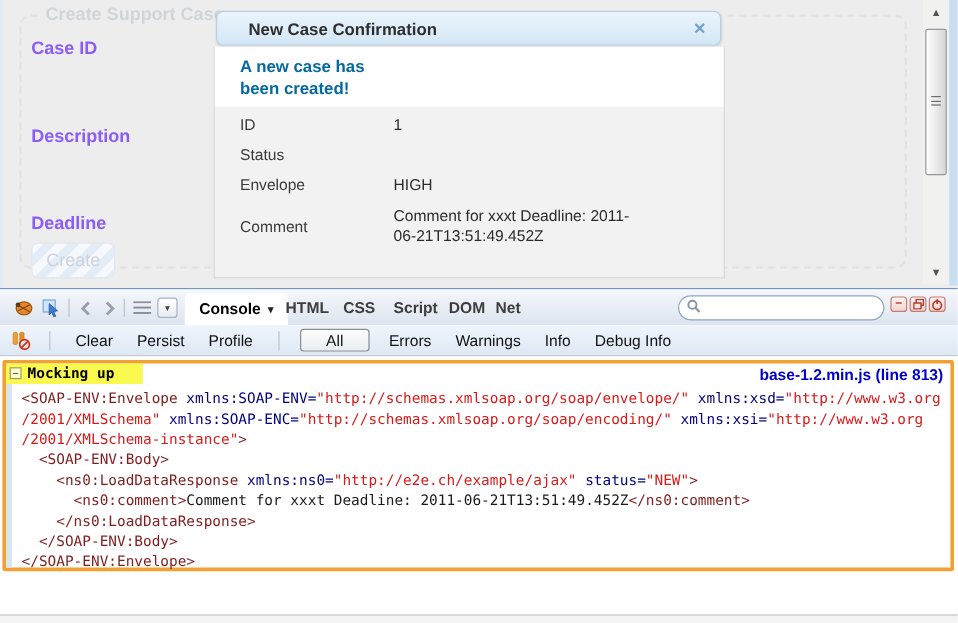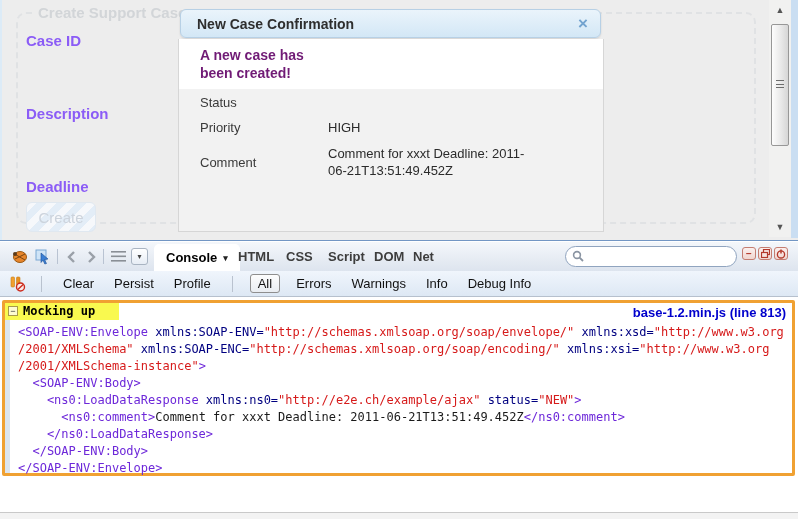--- a/index.html
+++ b/index.html
@@ -31,28 +31,28 @@
   .sb-thumb { position:absolute; left:2px; top:24px; width:18px; height:122px;
     background:linear-gradient(to right,#fdfdfd,#e9e9e9 55%,#d6d6d6); border:1px solid #979797; border-radius:2px; }
   .sb-grip { position:absolute; left:4px; top:55px; width:8px; height:8px;
     border-top:1px solid #6c6c6c; border-bottom:1px solid #6c6c6c; }
   .sb-grip:before { content:""; position:absolute; left:0; top:3px; width:8px; height:1px; background:#6c6c6c; }
 
   
   .dlg-header { position:absolute; left:178px; top:9px; width:421px; height:29px;
     background:linear-gradient(#eaf4fb,#d3e7f6); border:1px solid #b7d0e5; border-radius:6px;
     box-shadow:0 1px 2px rgba(0,0,0,.12); display:flex; align-items:center; }
-  .dlg-title { font-weight:bold; font-size:14px; color:#2e2e2e; padding-left:16px; }
+  .dlg-title { font-weight:bold; font-size:14px; color:#2e2e2e; padding-left:26px; }
   .dlg-close { margin-left:auto; margin-right:12px; color:#73a3cf; font-weight:bold; font-size:17px;
     line-height:1; cursor:pointer; }
   .dlg-body { position:absolute; left:176px; top:39px; width:426px; height:193px;
     background:#f2f2f2; border:1px solid #d6d6d6; border-top:none; }
   .dlg-message { position:absolute; left:0; top:0; width:100%; height:50px; background:#fff; }
   .dlg-message span { position:absolute; left:21px; top:7px; width:140px;
-    font-weight:bold; font-size:14px; line-height:18px; color:#701a75; }
+    font-weight:bold; font-size:14px; line-height:18px; color:#0369a1; }
   .dlg-rows { position:absolute; left:21px; top:56px; width:390px; }
   .dlg-row { display:flex; margin-bottom:9px; align-items:center; min-height:14px; }
   .dlg-row .lbl { width:128px; font-size:13px; color:#3a3a3a; }
   .dlg-row .val { width:208px; font-size:13px; color:#2b2b2b; line-height:17px; }
 
   
   .firebug { position:absolute; left:0; top:240px; width:798px; height:279px; background:#fff; border-top:1px solid #7296c4; }
 
   .fb-tabbar { position:absolute; left:0; top:1px; width:798px; height:29px;
     background:linear-gradient(#f4f7fb,#dde4ee); }
@@ -72,37 +72,37 @@
   .fb-winbtn { position:absolute; top:5px; width:14px; height:13px; border:1px solid #c47d71; border-radius:3px;
     background:linear-gradient(#fbf0ee,#f0d6d0); color:#b3382b; font-size:10px; font-weight:bold;
     display:flex; align-items:center; justify-content:center; cursor:pointer; }
   .wb-min{left:742px;} .wb-detach{left:758px;} .wb-off{left:774px;}
 
   .fb-toolbar { position:absolute; left:0; top:30px; width:798px; height:26px;
     background:linear-gradient(#f0f5fc,#dde8f4); border-bottom:1px solid #b6c0cd;
     display:flex; align-items:center; padding-left:8px; }
   .tb-sep { width:1px; height:16px; background:#b9c2cf; margin:0 11px; }
   .tb-btn { font-size:13px; color:#111; margin:0 10px; cursor:pointer; white-space:nowrap; }
-  .tb-btn.active { border:1px solid #8e8e8e; border-radius:3px; padding:1px 7px; margin:0 6px;
+  .tb-btn.active { border:1px solid #8e8e8e; border-radius:3px; padding:1px 21px; margin:0 6px;
     background:linear-gradient(#fdfdfd,#e9edf2); }
   .break-icon { position:relative; width:18px; height:17px; margin-right:4px; }
 
   .fb-log { position:absolute; left:0; top:56px; width:798px; height:216px; background:#fff; }
   .log-group { position:absolute; left:2px; top:3px; width:793px; height:176px;
     border:3px solid #f0a132; border-radius:2px; background:#fff; }
   .log-gutter { position:absolute; left:0; top:0; bottom:0; width:5px; background:#dce5ef; }
   .log-yellow { position:absolute; left:0; top:0; width:114px; height:17px; background:#f9f94f; }
   .log-toggle { position:absolute; left:3px; top:3px; width:10px; height:10px; border:1px solid #a89a4a;
     background:#fdfbd0; color:#333; font-size:9px; line-height:8px; text-align:center; cursor:pointer; }
   .log-title { position:absolute; left:18px; top:1px; font-family:"DejaVu Sans Mono", monospace;
     font-weight:bold; font-size:12px; color:#000; }
   .log-source { position:absolute; right:6px; top:2px; font-size:13px; font-weight:bold; color:#0000cc; cursor:pointer; }
   .xml { position:absolute; left:13px; top:21px; font-family:"DejaVu Sans Mono", monospace;
     font-size:12px; line-height:17px; white-space:pre; }
-  .tok-tag{color:#6d28d9;} .tok-attr{color:#000080;} .tok-val{color:#d61a1a;} .tok-text{color:#1a1a1a;}
+  .tok-tag{color:#7f1d1d;} .tok-attr{color:#000080;} .tok-val{color:#d61a1a;} .tok-text{color:#1a1a1a;}
 
   .fb-bottombar { position:absolute; left:0; bottom:0; width:798px; height:7px;
     background:#f3f3f3; border-top:1px solid #c9c9c9; }
 </style>
 </head>
 <body>
 
 <div class="page">
 
   <div class="faded-fieldset">
@@ -116,24 +116,28 @@
   <div class="dlg-header">
     <span class="dlg-title">New Case Confirmation</span>
     <span class="dlg-close">×</span>
   </div>
   <div class="dlg-body">
     <div class="dlg-message">
       <span>A new case has been created!</span>
     </div>
     <div class="dlg-rows">
       <div class="dlg-row">
+        <span class="lbl">ID</span>
+        <span class="val">1</span>
+      </div>
+      <div class="dlg-row">
         <span class="lbl">Status</span>
       </div>
       <div class="dlg-row">
-        <span class="lbl">Priority</span>
+        <span class="lbl">Envelope</span>
         <span class="val">HIGH</span>
       </div>
       <div class="dlg-row">
         <span class="lbl">Comment</span>
         <span class="val">Comment for xxxt Deadline: 2011-06-21T13:51:49.452Z</span>
       </div>
     </div>
   </div>
 
   <div class="scrollbar">

